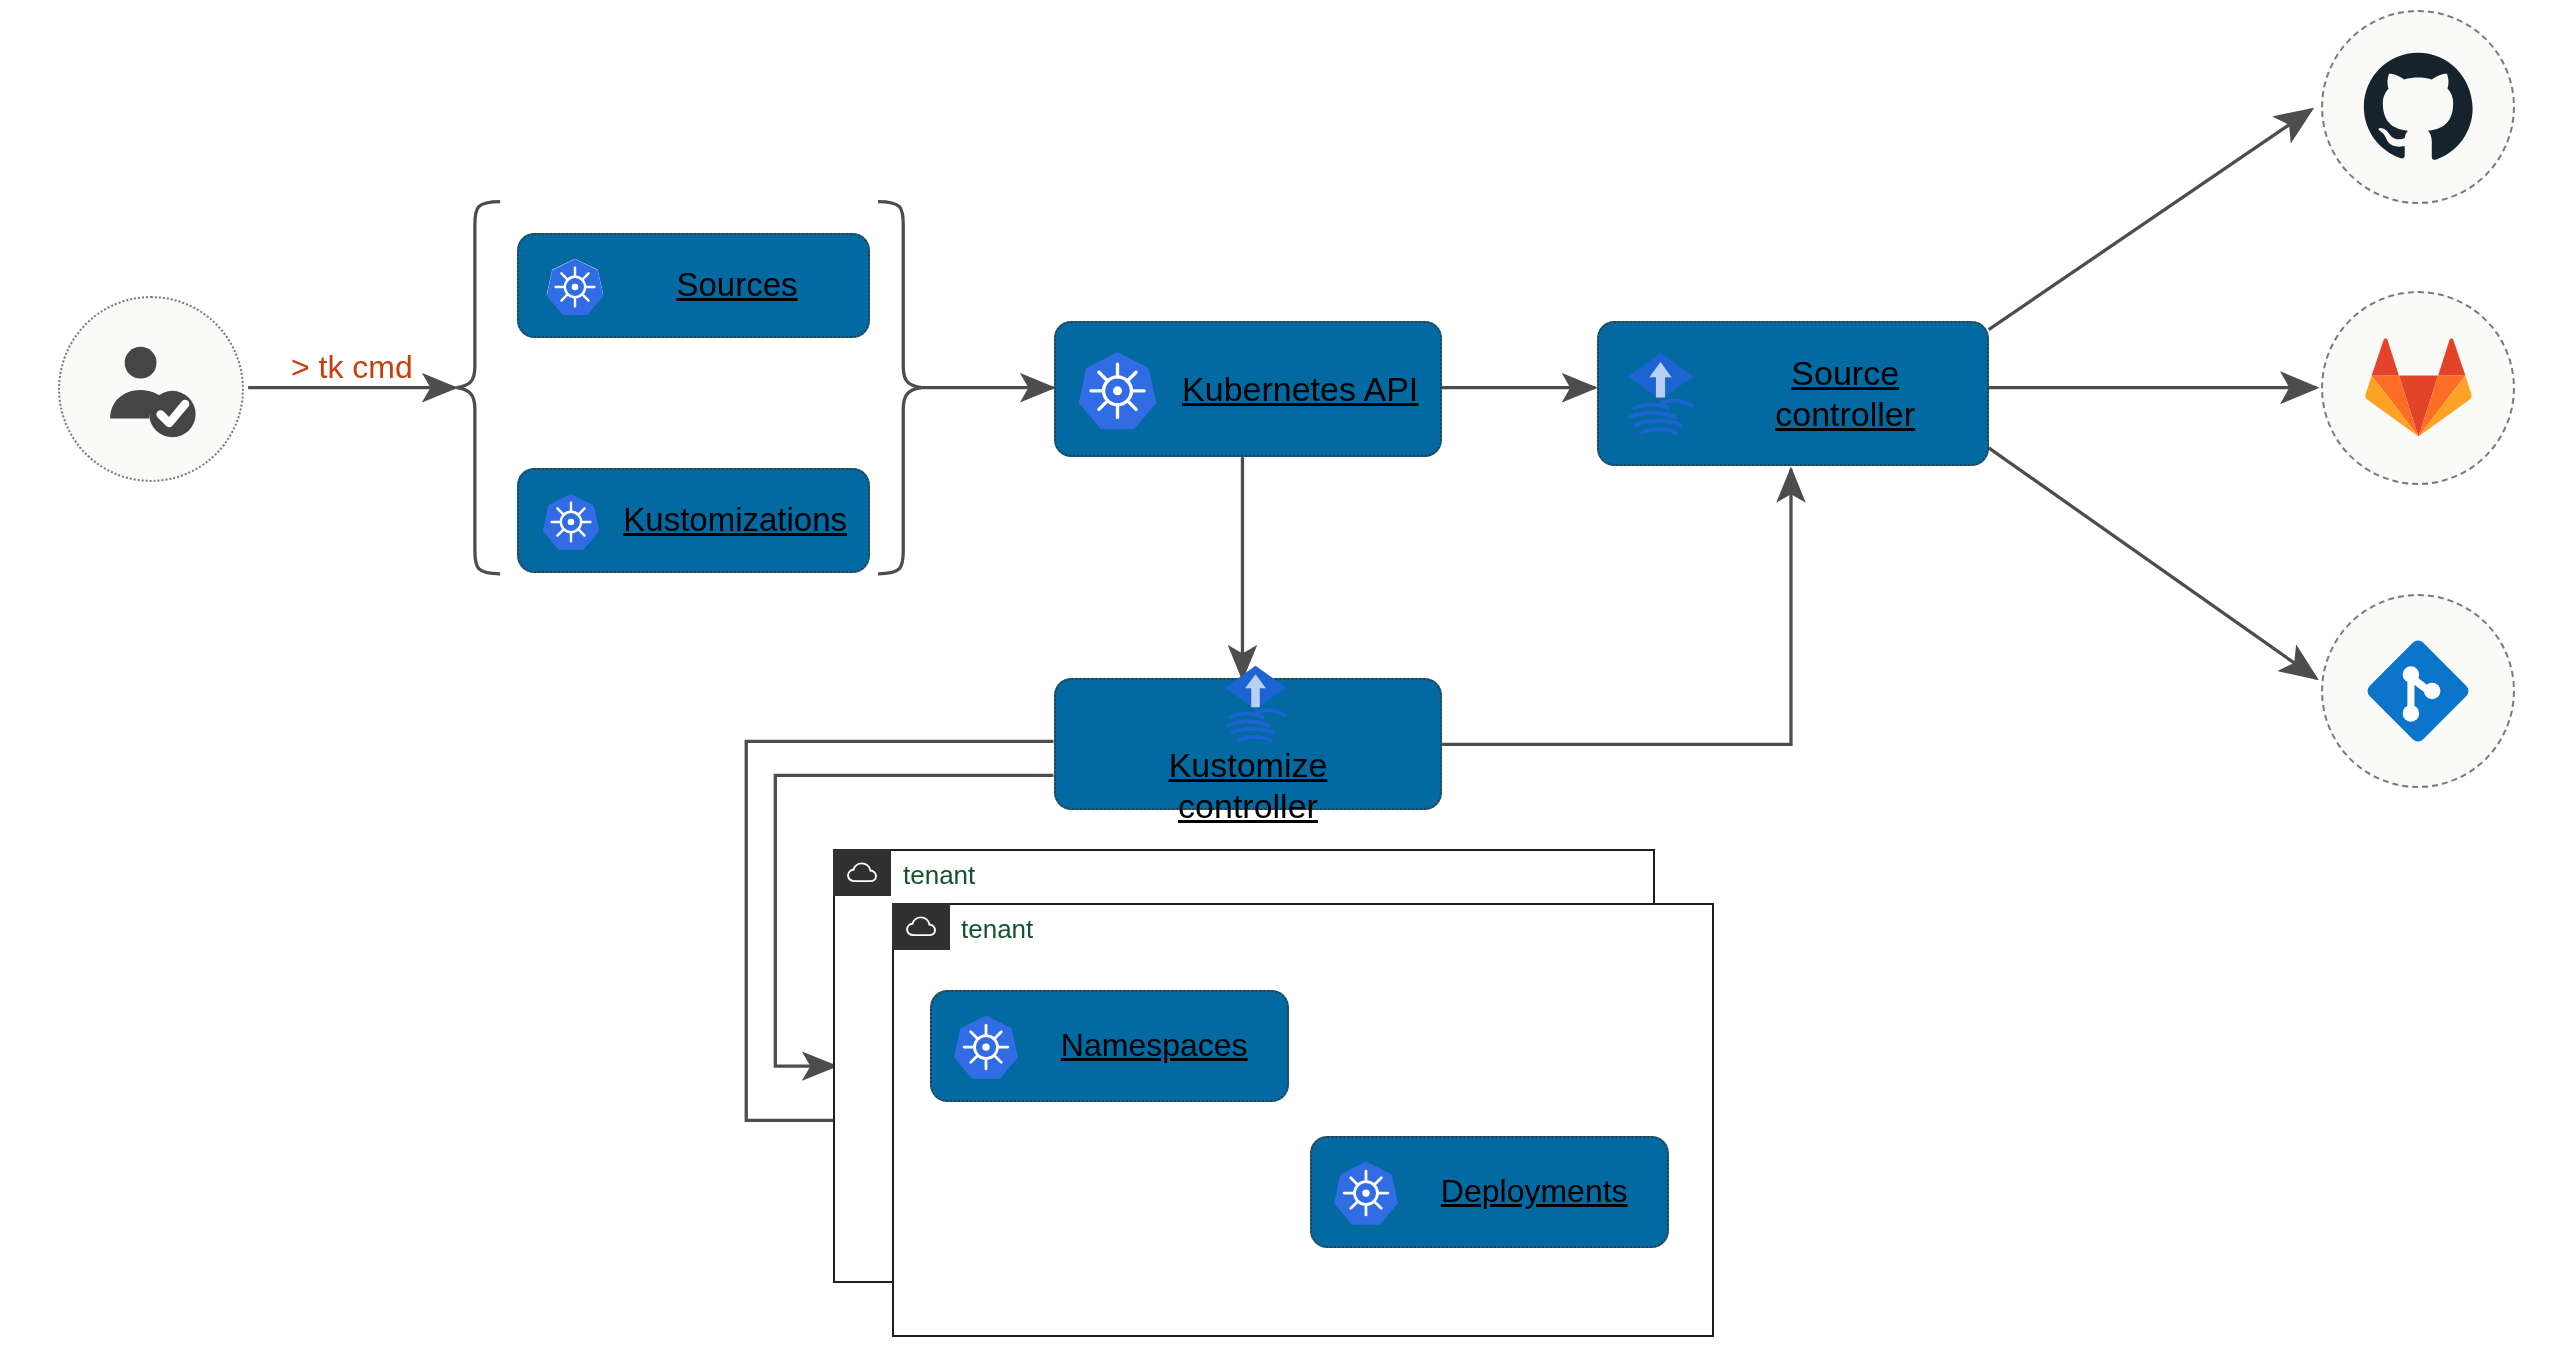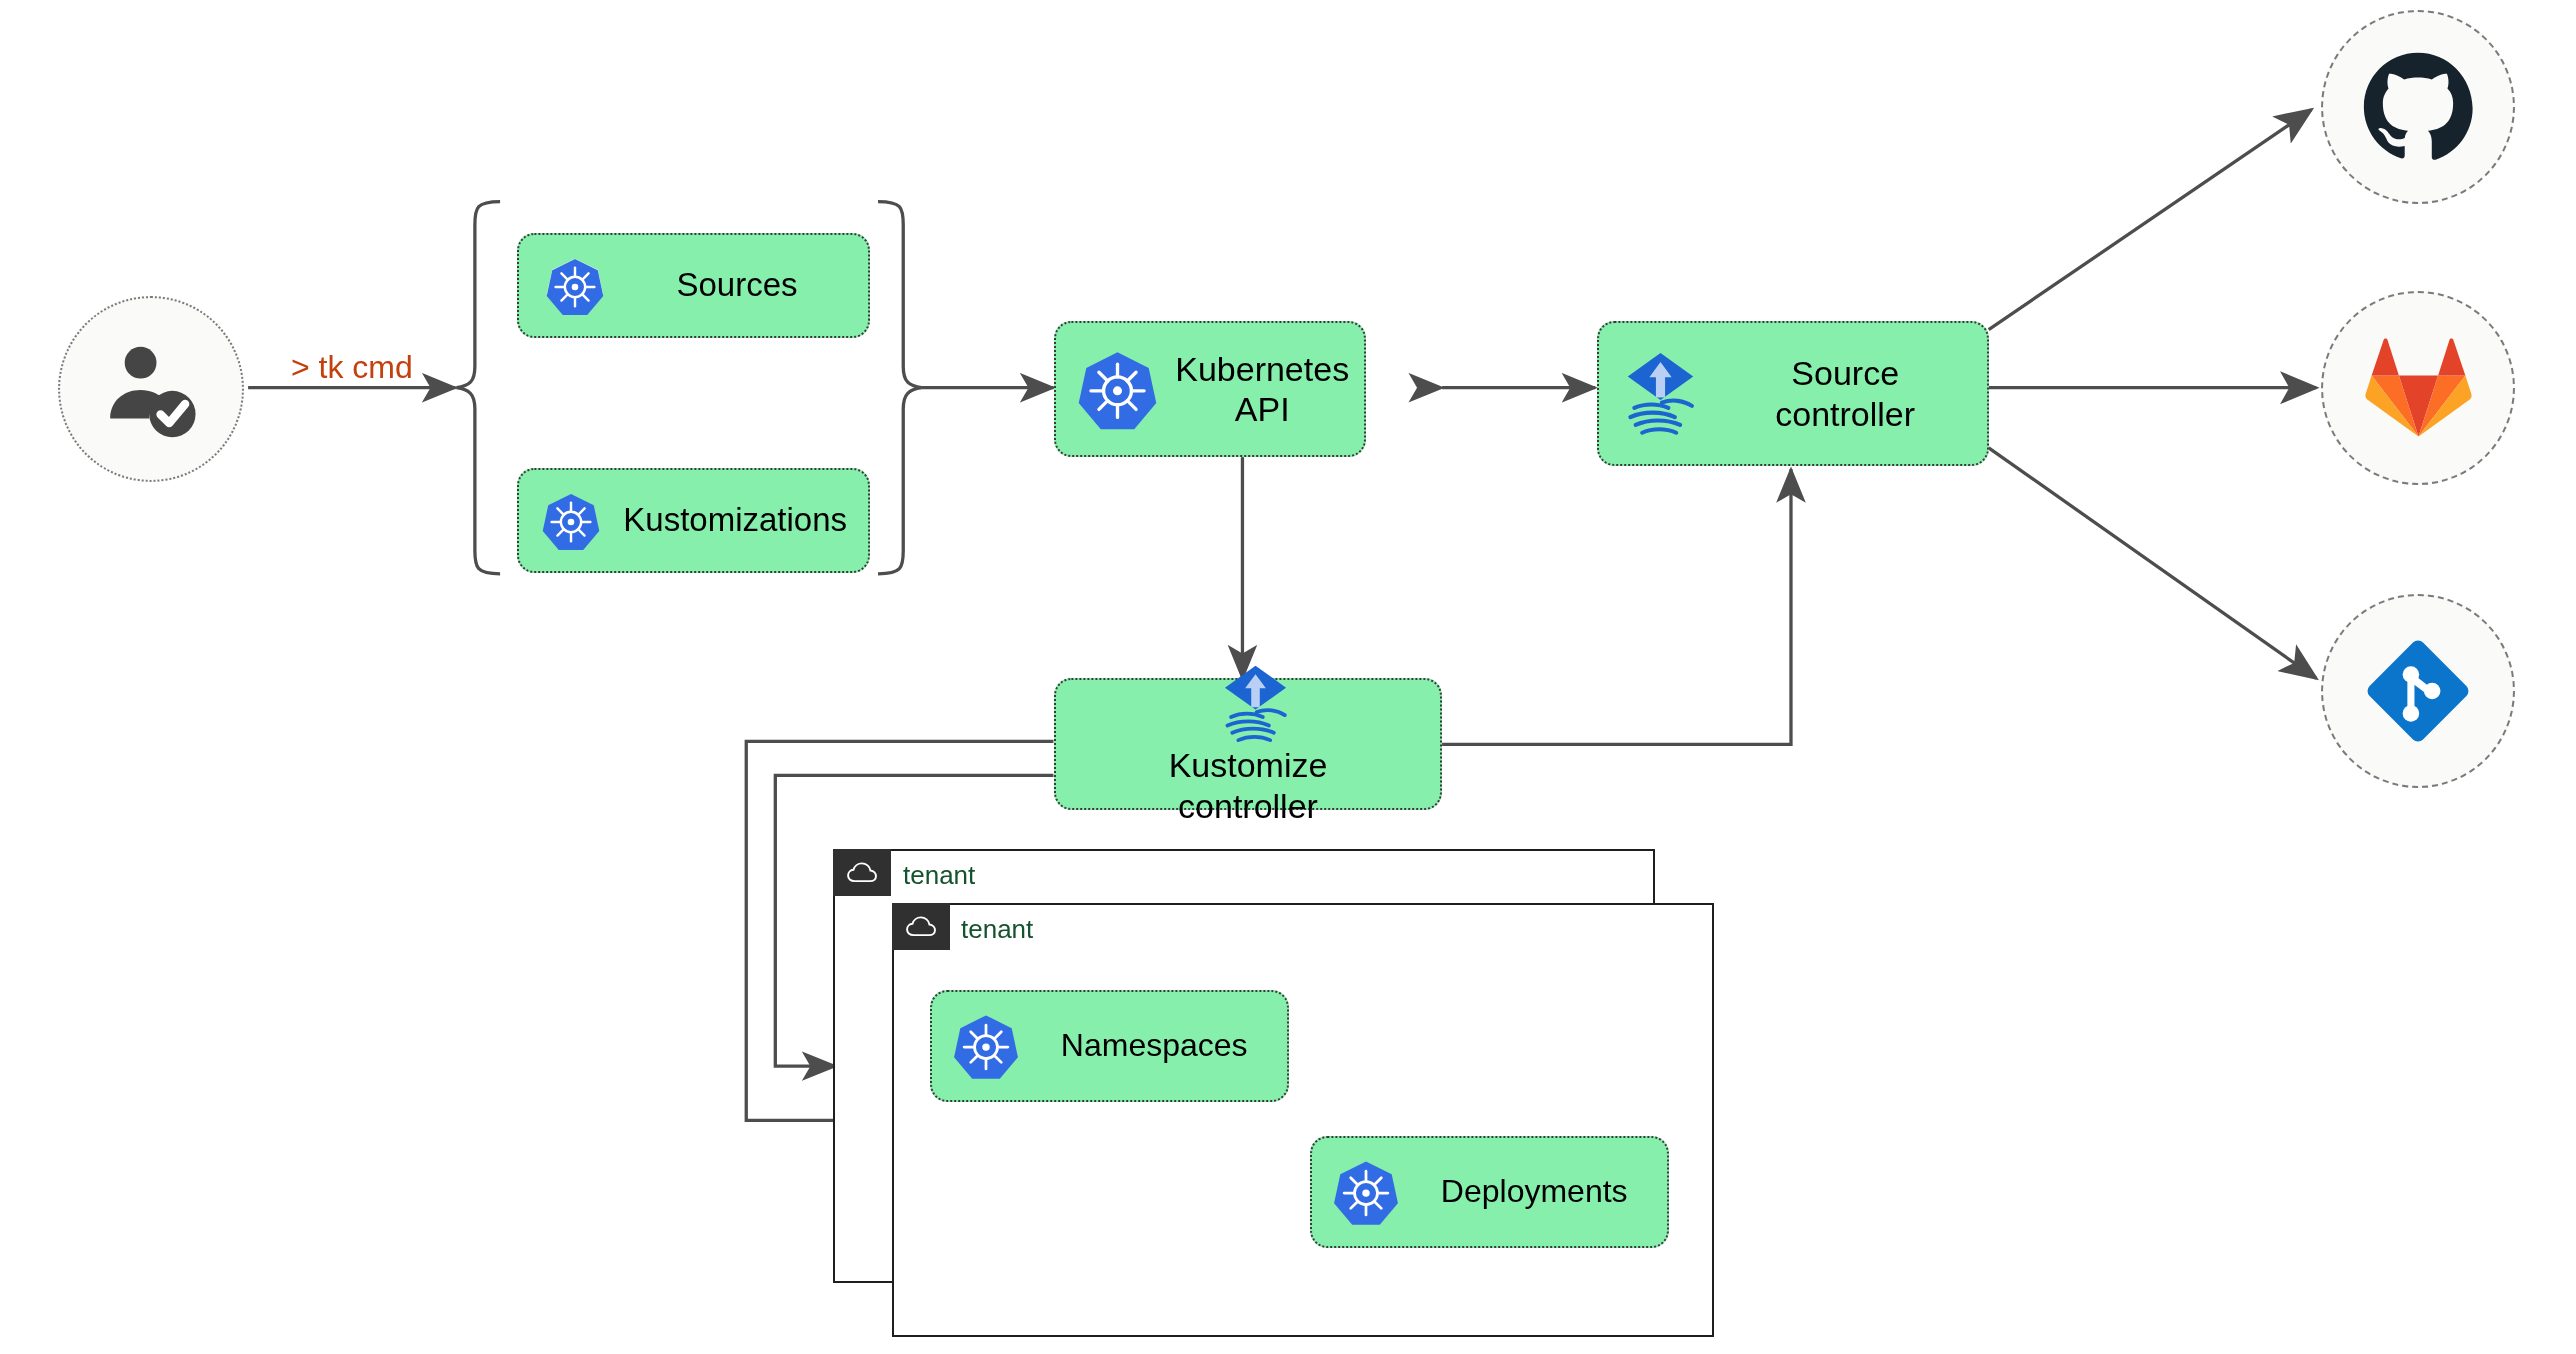--- a/index.html
+++ b/index.html
@@ -2,27 +2,28 @@
 <html><head>
 <meta charset="utf-8">
 <style>
   html,body{margin:0;padding:0;background:#ffffff;}
   body{font-family:"Liberation Sans","DejaVu Sans",sans-serif;}
   #stage{position:relative;width:2576px;height:1355px;background:#ffffff;overflow:hidden;}
 
   
   .node{
     position:absolute;
-    background:#86efac;
+    background:#0369a1;
     border:2.9px dotted #3a3a3a;
     border-radius:17.4px;
     box-sizing:border-box;
     display:flex;
     align-items:center;
     justify-content:center;
+    text-decoration:underline;
   }
   .node .ico{flex:0 0 auto;display:flex;align-items:center;justify-content:center;}
   .node .lbl{
     color:#000;
     text-align:center;
     line-height:1.18;
     white-space:pre-line;
     font-weight:400;
   }
 
@@ -154,21 +155,21 @@
             <path d="M39.4 40.4 L46 47"></path>
           <path d="M39.4 25.6 L46 19.0"></path>
             <path d="M24.6 40.4 L18.0 47"></path>
         </g>
         <circle cx="32" cy="33" r="3.4" fill="#fff"></circle>
       </svg>
     </span>
     <span class="lbl" style="flex:1;font-size:33px;">Kustomizations</span>
   </div>
 
-  <div class="node" style="left:1054px;top:321px;width:312px;height:136px;">
+  <div class="node" style="left:1054px;top:321px;width:388px;height:136px;border-radius:17px;">
     <span class="ico" style="margin-left:19.4px;">
       <svg width="85" height="85" viewBox="0 0 64 64">
         <path d="M32 4 L55.5 15.8 L61.2 42.2 L44.6 62 L19.4 62 L2.8 42.2 L8.5 15.8 Z" fill="#326CE5"></path>
         <g fill="none" stroke="#fff" stroke-width="2.5" stroke-linecap="round">
           <circle cx="32" cy="33" r="10.5"></circle>
           <path d="M32 22.5 L32 13"></path>
             <path d="M32 43.5 L32 53"></path>
           <path d="M21.5 33 L12 33"></path>
             <path d="M42.5 33 L52 33"></path>
           <path d="M24.6 25.6 L18.0 19.0"></path>

